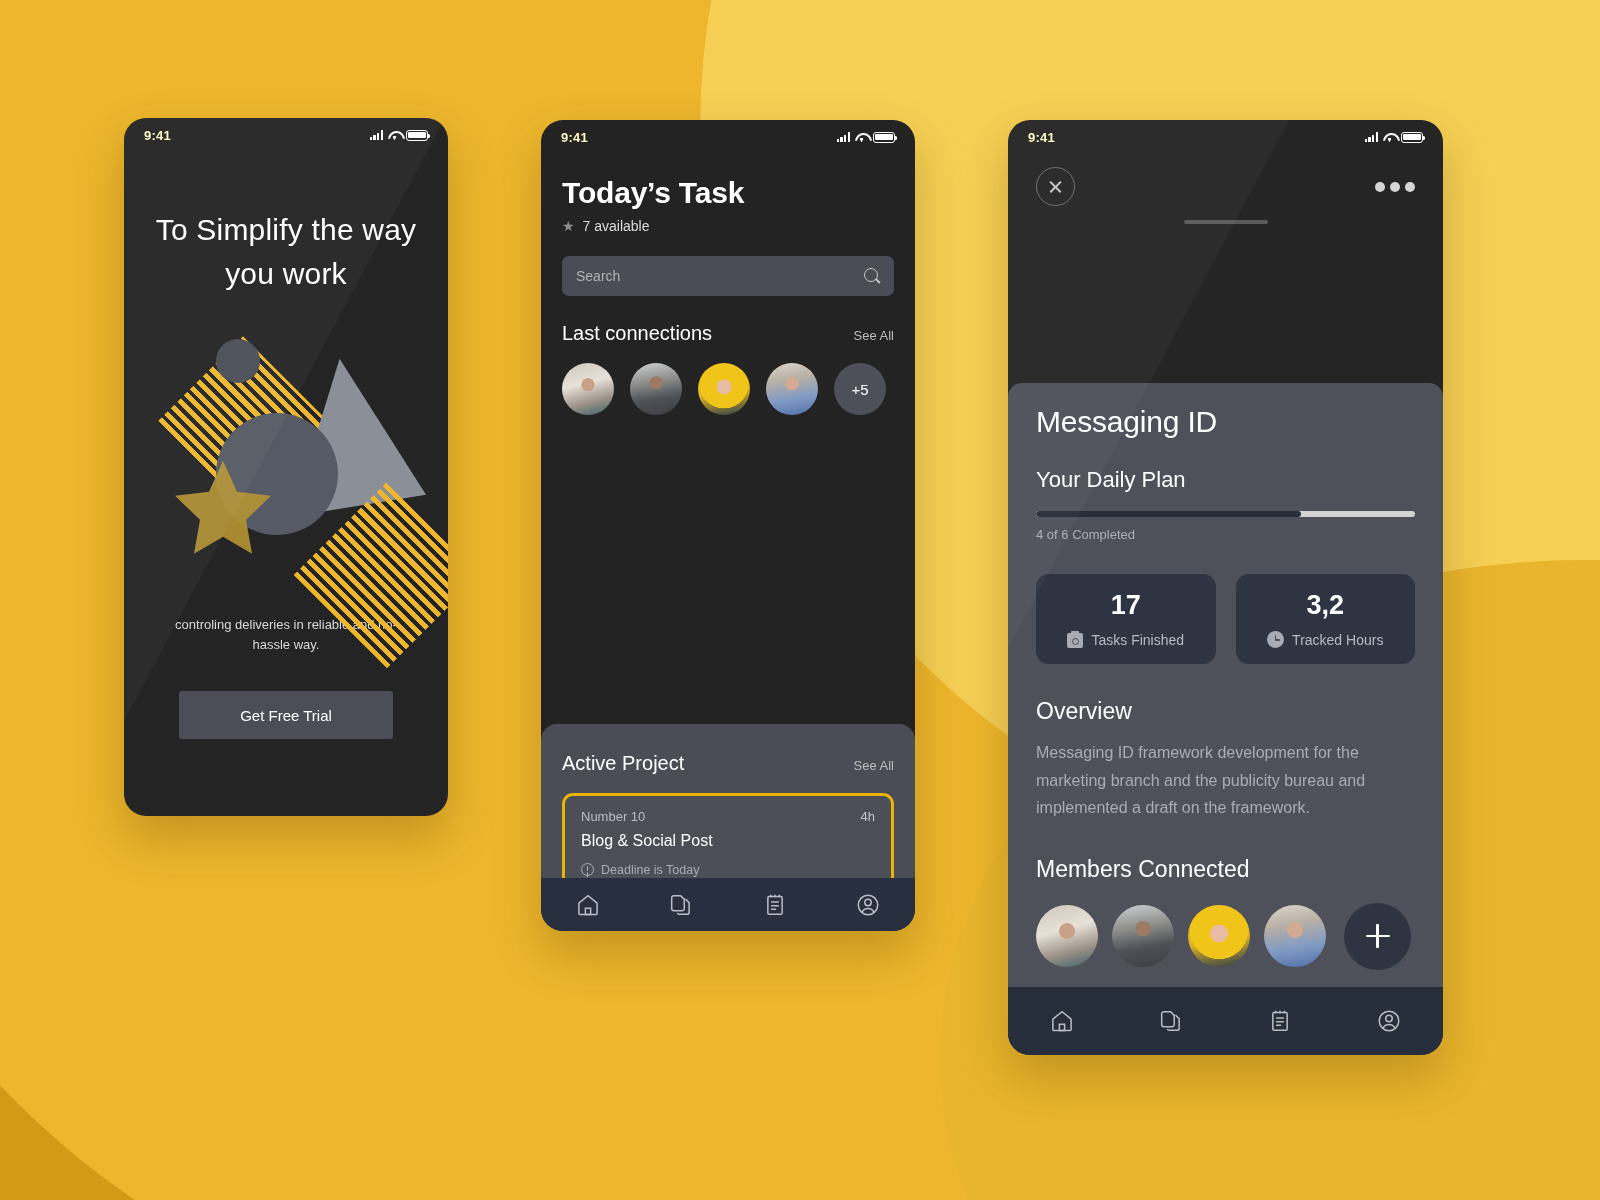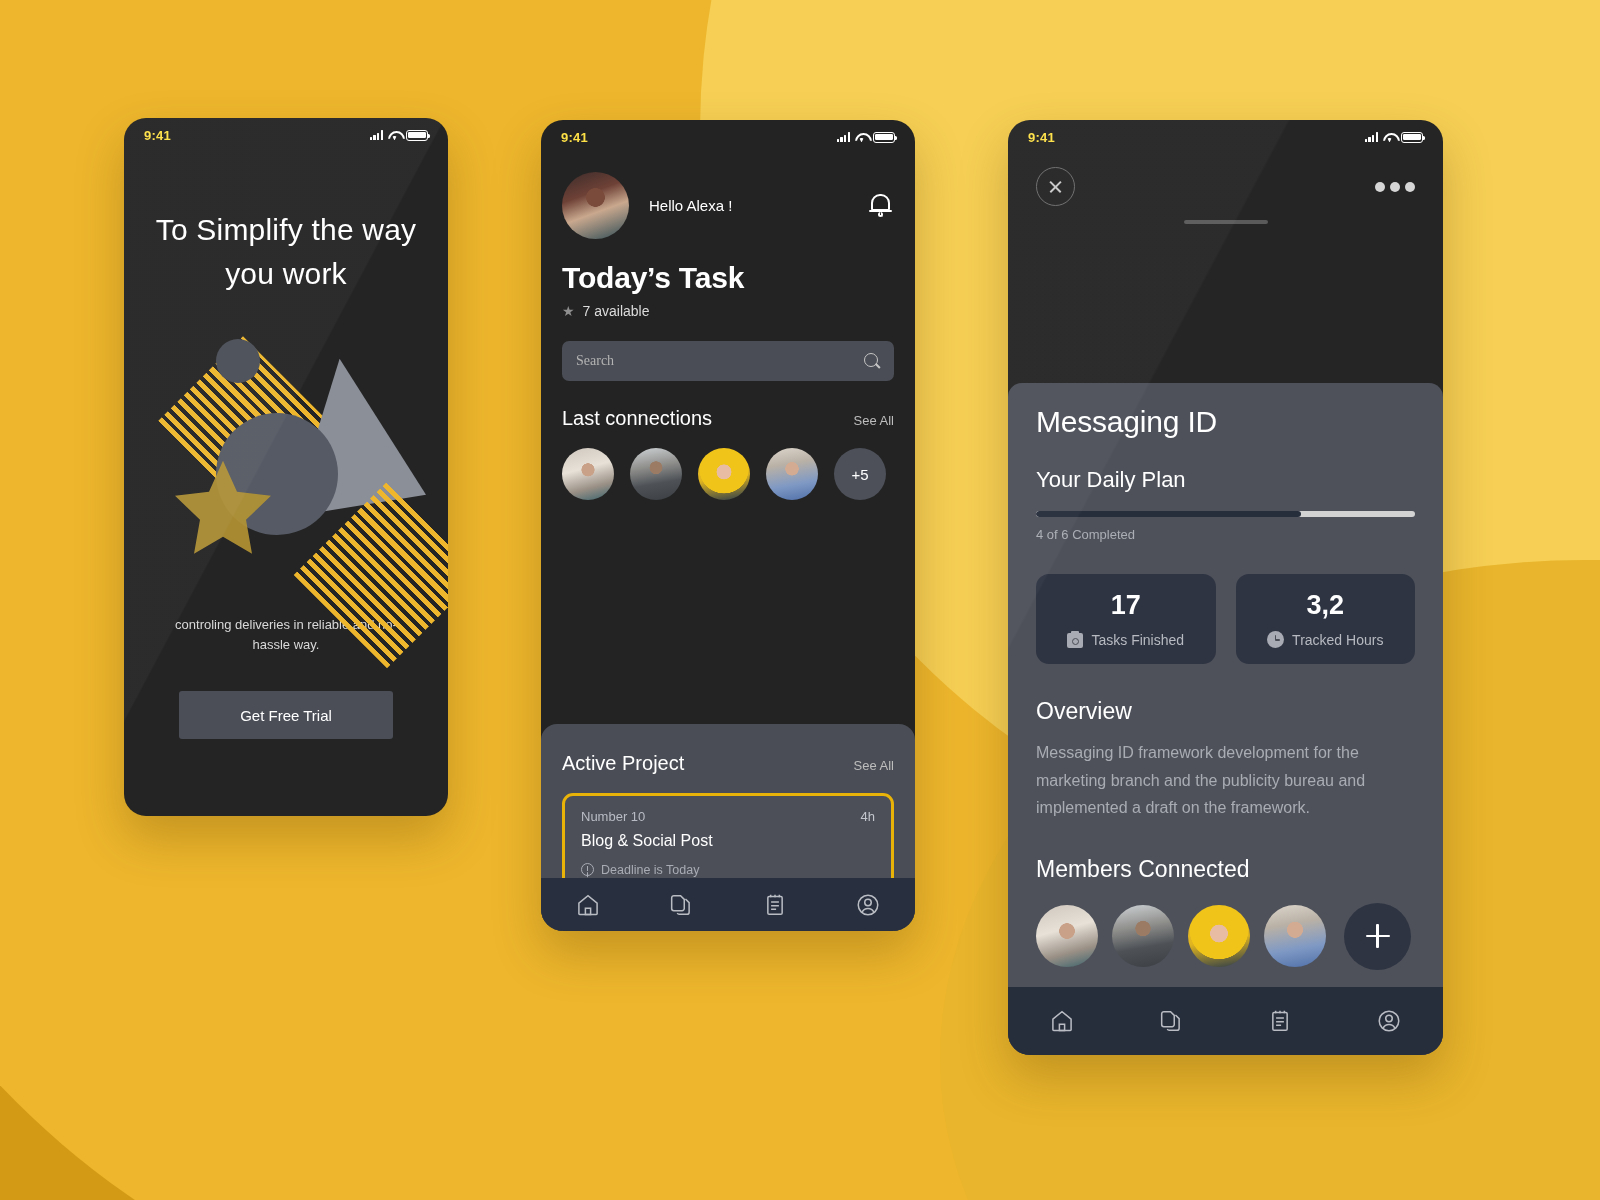--- a/index.html
+++ b/index.html
@@ -53,21 +53,21 @@
   .phone-3::after {
     content:""; position:absolute; inset:0; pointer-events:none;
     background:linear-gradient(118deg, rgba(255,255,255,.03) 0%, rgba(255,255,255,.03) 30%, rgba(0,0,0,0) 30.3%);
   }
 
   
   .statusbar {
     display:flex; align-items:center; justify-content:space-between;
     padding:0 20px;
     height:34px;
-    color:#fde047;
+    color:#fef9c3;
   }
   .st-time { font-size:13px; font-weight:700; letter-spacing:.2px; }
   .st-icons { display:flex; align-items:center; gap:5px; }
   .sig { display:flex; align-items:flex-end; gap:1.5px; height:10px; }
   .sig i { display:block; width:2.2px; background:#fff; border-radius:.5px; }
   .sig i:nth-child(1){height:3px;} .sig i:nth-child(2){height:5px;}
   .sig i:nth-child(3){height:7.5px;} .sig i:nth-child(4){height:10px;}
   .wifi { width:13px; height:10px; position:relative; }
   .wifi::before{
     content:""; position:absolute; left:0; top:1px; width:13px; height:13px;
@@ -142,21 +142,21 @@
   .bell .clap { position:absolute; left:10px; top:20px; width:5px; height:5px; border-radius:50%; border:2px solid #fff; border-top:none; }
   .s2-title { color:#fff; font-size:30px; font-weight:700; margin-top:22px; letter-spacing:-.2px; }
   .s2-avail { display:flex; align-items:center; gap:8px; margin-top:8px; color:#dcdcdc; font-size:14px; }
   .star-ic { color:#8e8e8e; font-size:14px; }
   .search {
     margin-top:22px; height:40px; background:#4a4d55; border-radius:7px;
     display:flex; align-items:center; padding:0 14px; gap:8px; cursor:text;
   }
   .search input {
     flex:1; background:transparent; border:none; outline:none;
-    color:#bef264; font-family:Liberation Serif, serif; font-size:14px;
+    color:#bef264; font-family:Liberation Sans, sans-serif; font-size:14px;
   }
   .search input::placeholder { color:#b3b3b3; }
   .mag { width:16px; height:16px; position:relative; flex:none; }
   .mag::before{ content:""; position:absolute; left:0; top:0; width:12px; height:12px; border:1.6px solid #c6c6c6; border-radius:50%; }
   .mag::after{ content:""; position:absolute; right:0; bottom:0; width:6px; height:1.6px; background:#c6c6c6; transform:rotate(45deg); transform-origin:right; }
 
   .sec-head { display:flex; align-items:baseline; justify-content:space-between; margin-top:26px; }
   .sec-title { color:#fff; font-size:20px; font-weight:500; }
   .see-all { color:#bdbdbd; font-size:13px; cursor:pointer; }
 
@@ -323,29 +323,20 @@
         </span>
       <span class="wifi"></span>
       <span class="batt">
           <i></i>
         </span>
     </span>
   </div>
 
   <div class="s2-top">
 
-    <div class="s2-userrow">
-      <div class="avatar av-me ph-alexa"></div>
-      <div class="s2-hello">Hello Alexa !</div>
-      <div class="bell">
-        <span class="body"></span>
-          <span class="base"></span>
-          <span class="clap"></span>
-      </div>
-    </div>
 
     <div class="s2-title">Today’s Task</div>
 
     <div class="s2-avail">
       <span class="star-ic">★</span>
       <span>7 available</span>
     </div>
 
     <div class="search">
       <input type="text" placeholder="Search" style="">

